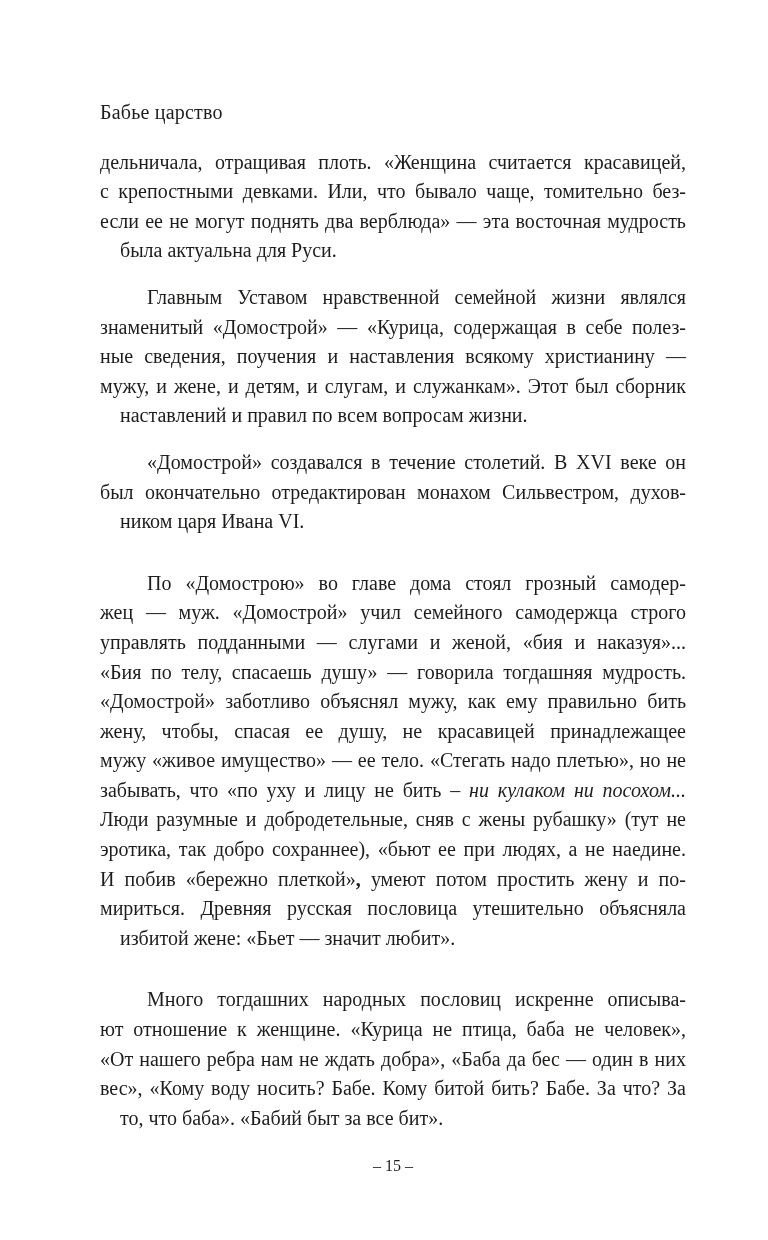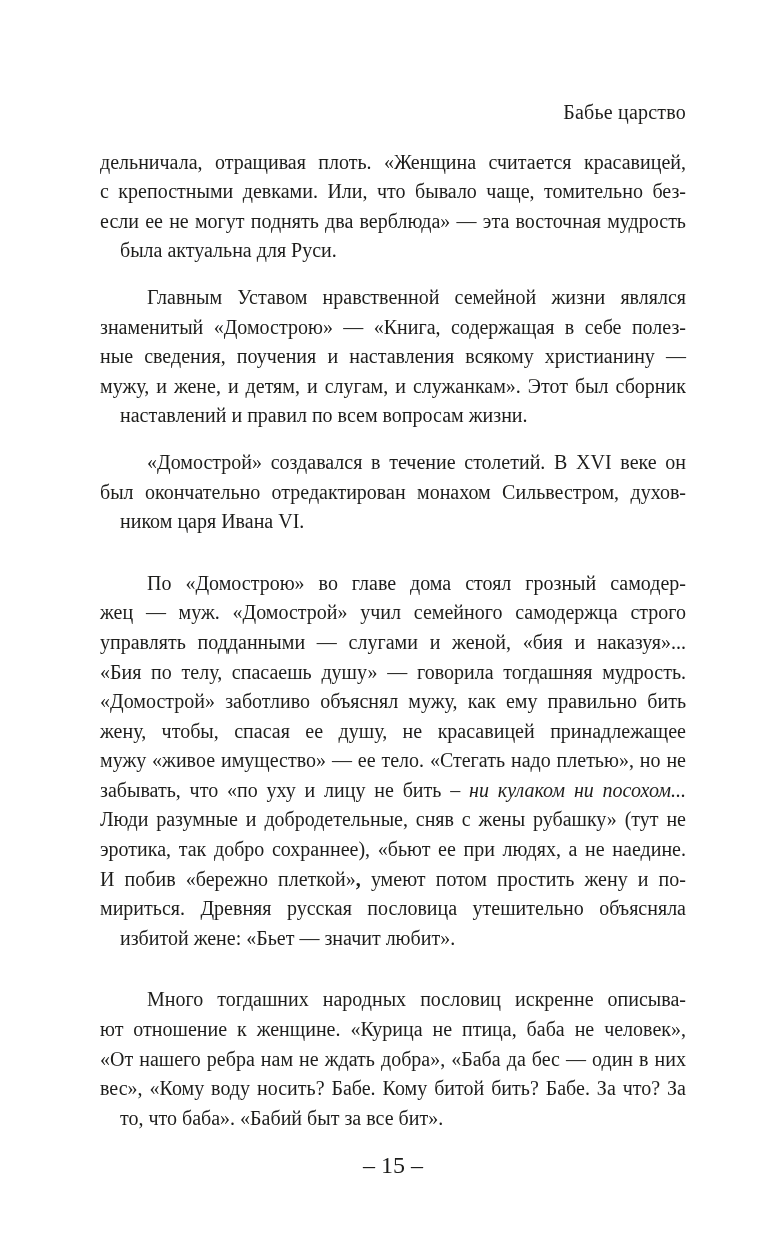--- a/index.html
+++ b/index.html
@@ -15,21 +15,21 @@
     width: 768px; height: 1240px;
     background: #ffffff;
     overflow: hidden;
   }
   .column {
     margin-left: 100px;
     width: 586px;
     padding-top: 98px;
   }
   .running-header {
-    text-align: right;
+    text-align: left;
     font-size: 20px;
     line-height: 29.6px;
     letter-spacing: 0.2px;
   }
   .text-block {
     margin-top: 20px;
   }
   .para { margin: 0; }
   .para.gap { margin-top: 32px; font-family: Liberation Serif, serif; }
   .line {
@@ -44,40 +44,40 @@
     text-align-last: left;
     margin-left: 20px;
     -moz-text-align-last: left;
   }
   .line.indent { text-indent: 47px; margin-top: 17px; }
   .seg.i { font-style: italic; }
   .seg.b { font-weight: bold; }
   .page-number {
     margin-top: 18px;
     text-align: center;
-    font-size: 24px;
+    font-size: 16px;
     line-height: 29.6px;
   }
 </style>
 </head>
 <body>
 
 <div class="page">
   <div class="column">
     <div class="running-header">Бабье царство</div>
     <div class="text-block">
         <div class="para">
           <div class="line"><span class="seg">дельничала, отращивая плоть. «Женщина считается красавицей,</span></div>
           <div class="line"><span class="seg">с крепостными девками. Или, что бывало чаще, томительно без-</span></div>
           <div class="line"><span class="seg">если ее не могут поднять два верблюда» — эта восточная мудрость</span></div>
           <div class="line last"><span class="seg">была актуальна для Руси.</span></div>
         </div>
         <div class="para">
           <div class="line indent"><span class="seg">Главным Уставом нравственной семейной жизни являлся</span></div>
-          <div class="line"><span class="seg">знаменитый «Домострою» — «Книга, содержащая в себе полез-</span></div>
+          <div class="line"><span class="seg">знаменитый «Домострой» — «Курица, содержащая в себе полез-</span></div>
           <div class="line"><span class="seg">ные сведения, поучения и наставления всякому христианину —</span></div>
           <div class="line"><span class="seg">мужу, и жене, и детям, и слугам, и служанкам». Этот был сборник</span></div>
           <div class="line last"><span class="seg">наставлений и правил по всем вопросам жизни.</span></div>
         </div>
         <div class="para">
           <div class="line indent"><span class="seg">«Домострой» создавался в течение столетий. В XVI веке он</span></div>
           <div class="line"><span class="seg">был окончательно отредактирован монахом Сильвестром, духов-</span></div>
           <div class="line last"><span class="seg">ником царя Ивана VI.</span></div>
         </div>
         <div class="para gap">

